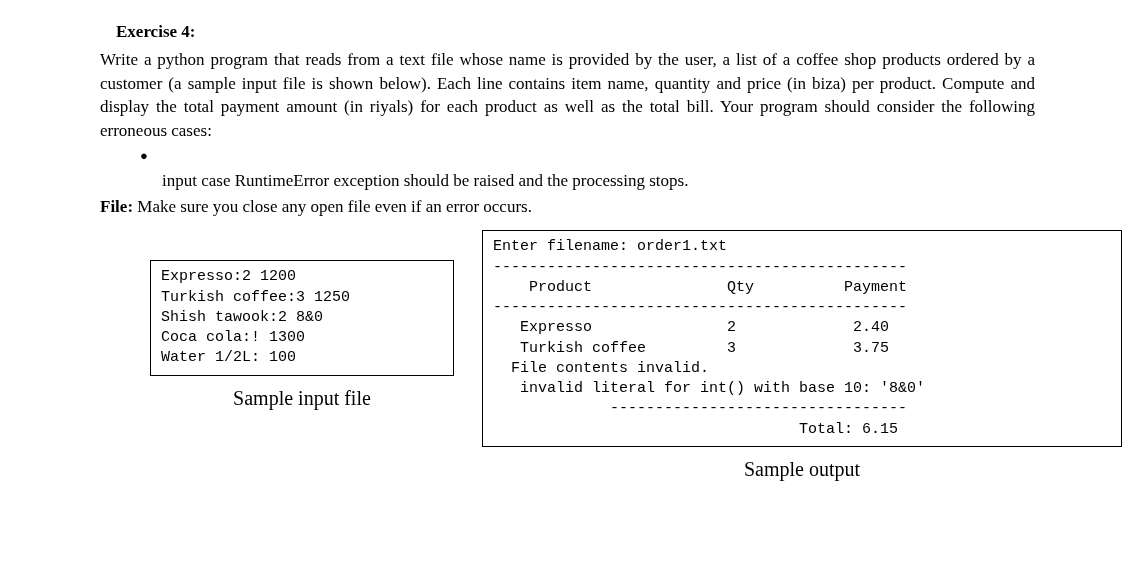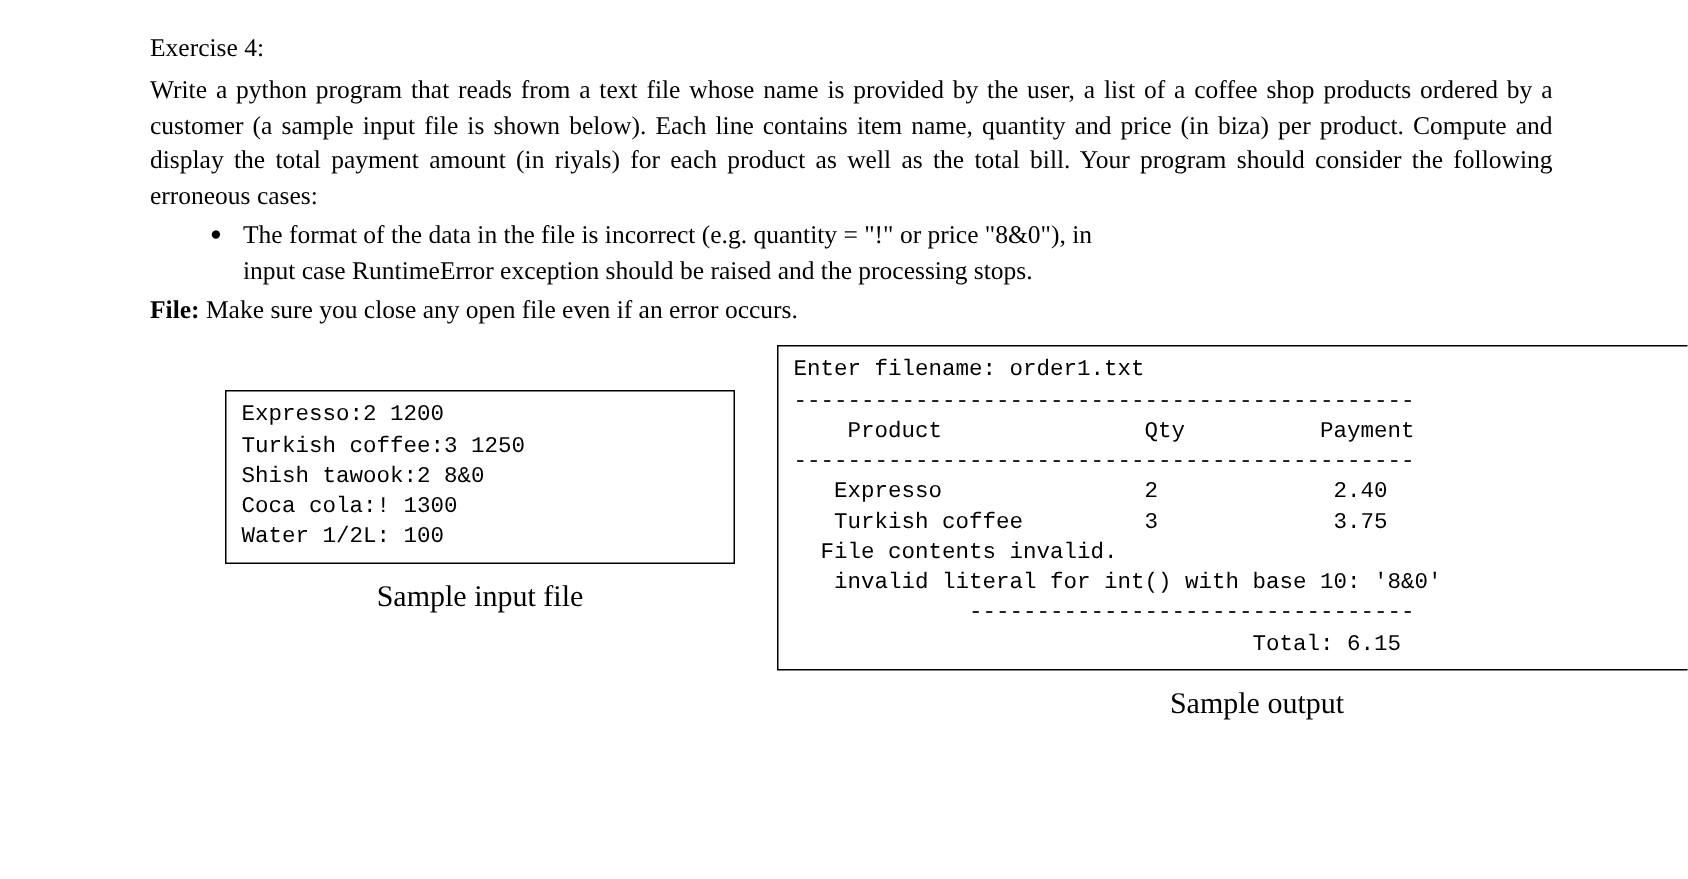--- a/index.html
+++ b/index.html
@@ -10,22 +10,23 @@
     body {
       font-family: 'Times New Roman', Times, serif;
       font-size: 17px;
       color: #000;
       background: #fff;
       padding: 20px 90px 20px 100px;
       width: 1125px;
       line-height: 1.4;
     }
     .title {
-      font-weight: normal;
+      font-weight: bold;
       margin-bottom: 4px;
+      margin-left: 16px;
     }
     .body-text {
       text-align: justify;
       margin-bottom: 2px;
     }
     .bullet-list {
       list-style: none;
       padding-left: 40px;
       margin-bottom: 2px;
     }
@@ -66,21 +67,21 @@
     .sample-box {
       border: 1.5px solid #000;
       padding: 6px 10px;
       font-family: 'Courier New', Courier, monospace;
       font-size: 15px;
       line-height: 1.35;
       white-space: pre;
       background: #fff;
     }
     .sample-box.input {
-      width: 340px;
+      width: 304px;
       margin-top: 30px;
     }
     .sample-box.output {
       width: 640px;
     }
     .sample-caption {
       font-family: 'Times New Roman', Times, serif;
       font-size: 20px;
       margin-top: 8px;
       text-align: center;
@@ -88,21 +89,21 @@
   </style>
 </head>
 <body>
 
 <div class="title">Exercise 4:</div>
 
 <div class="body-text">Write a python program that reads from a text file whose name is provided by the user, a list of a coffee shop products ordered by a customer (a sample input file is shown below). Each line contains item name, quantity and price (in biza) per product. Compute and display the total payment amount (in riyals) for each product as well as the total bill. Your program should consider the following erroneous cases:</div>
 
 <ul class="bullet-list">
   <li>
-    <span>The format of the data in the file is incorrect (e.g. quantity = "!" or price "8&amp;0"), in</span><br>
+    <br>
     <span>input case </span><span class="mono">RuntimeError</span><span> exception should be raised and the processing stops.</span>
   </li>
 </ul>
 
 <div class="note-line">
   <span class="note-label">File:</span><span> Make sure you close any open file even if an error occurs.</span>
 </div>
 
 <div class="samples-row">
   <div class="sample-column">

